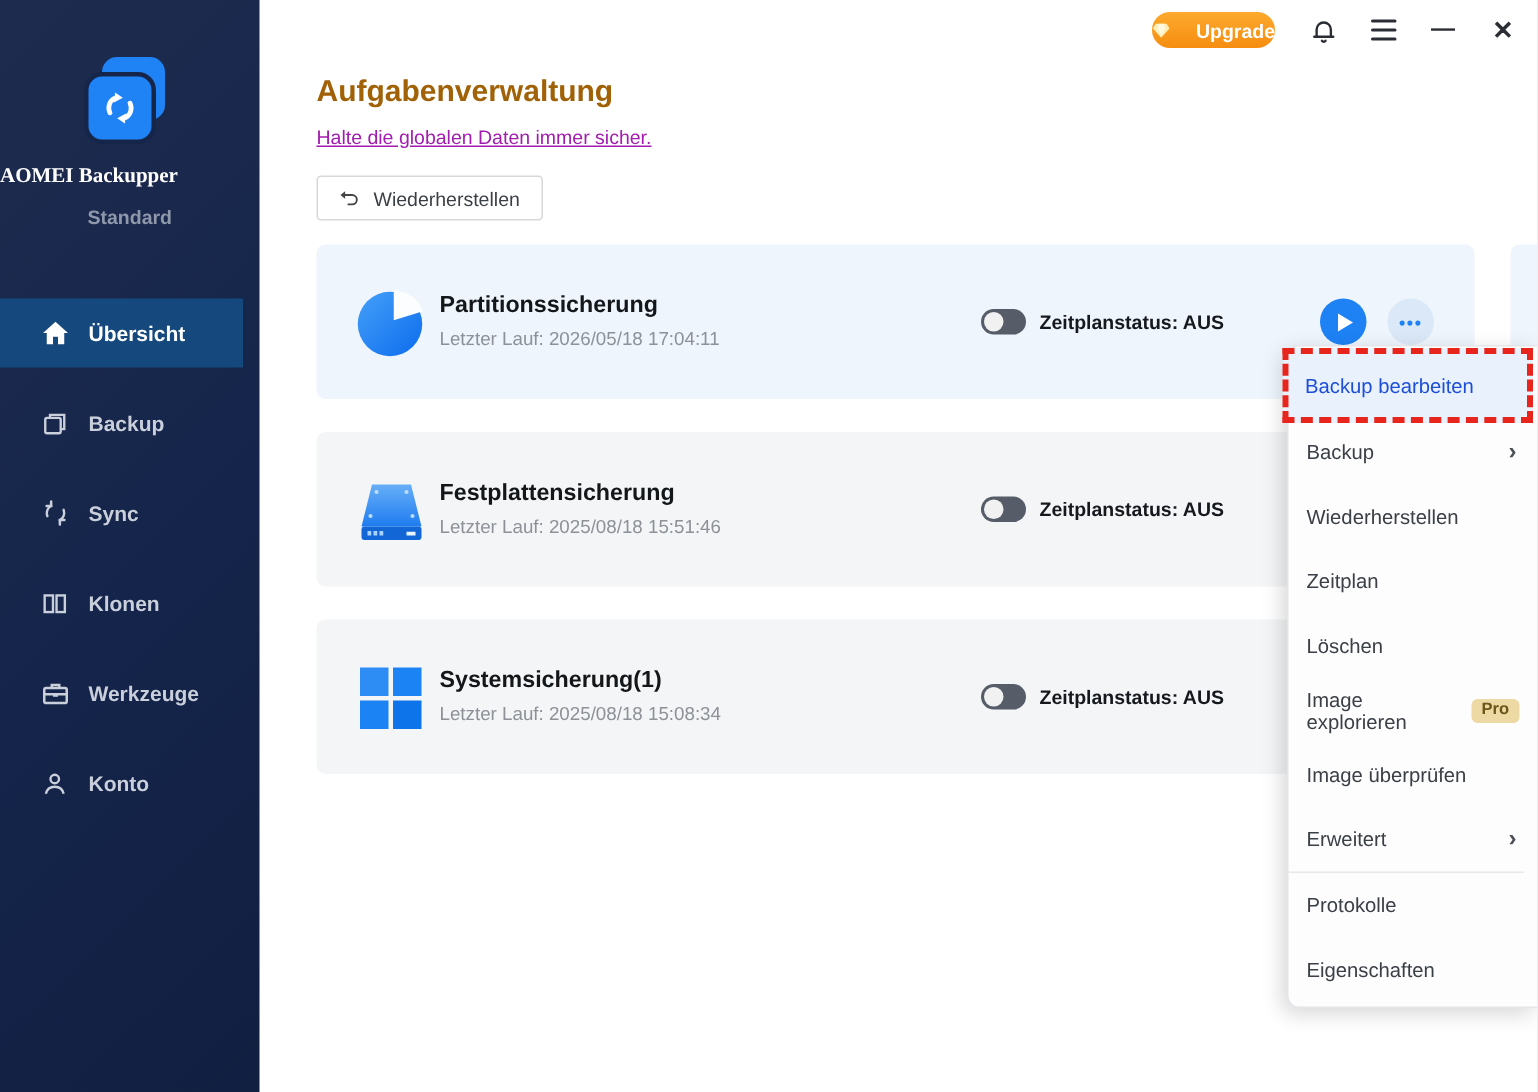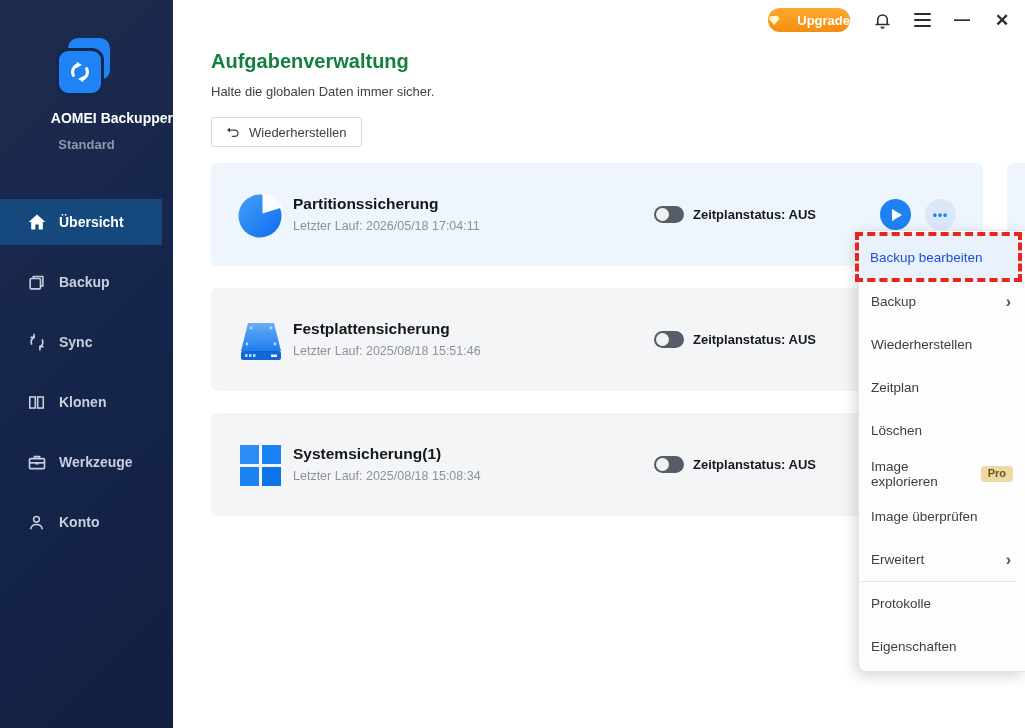--- a/index.html
+++ b/index.html
@@ -6,21 +6,21 @@
   .app{position:relative;width:1025px;height:728px;background:#ffffff;overflow:hidden;
        font-family:"Liberation Sans",sans-serif;-webkit-font-smoothing:antialiased;}
 
   
   .sidebar{position:absolute;left:0;top:0;width:173px;height:728px;
            background:linear-gradient(135deg,#1d2c4e 0%,#15244a 55%,#111f41 100%);}
   .logo-wrap{position:absolute;left:0;top:36px;width:173px;height:66px;}
   .logo-back{position:absolute;left:68px;top:2px;width:42px;height:42px;border-radius:10px;background:#1f83f6;}
   .logo-front{position:absolute;left:56px;top:12px;width:48px;height:48px;border-radius:12px;background:#1f83f6;
               border:3px solid #16254a;box-sizing:border-box;display:flex;align-items:center;justify-content:center;}
-  .app-name{position:absolute;left:0;top:110px;width:173px;text-align:right;color:#ffffff;font-size:14px;font-weight:bold;}
+  .app-name{position:absolute;left:0;top:110px;width:173px;text-align:left;color:#ffffff;font-size:14px;font-weight:bold;font-family:Liberation Serif, serif;}
   .edition{position:absolute;left:0;top:137px;width:173px;text-align:center;color:#8f97ab;font-size:13px;font-weight:bold;}
   .nav{position:absolute;left:0;top:199px;width:162px;}
   .nav-item{height:46px;margin-bottom:14px;display:flex;align-items:center;padding-left:26px;cursor:pointer;
             color:#c9cfdb;font-size:14px;font-weight:bold;}
   .nav-item .nicon{width:21px;height:21px;margin-right:12px;display:flex;align-items:center;justify-content:center;}
   .nav-item.selected{background:#15497e;color:#ffffff;}
   .nav svg{display:block;}
 
   
   .upgrade-btn{position:absolute;left:768px;top:8px;width:82px;height:24px;border-radius:13px;
@@ -29,22 +29,22 @@
   .upgrade-btn span{color:#ffffff;font-size:13px;font-weight:bold;}
   .tb-icon{position:absolute;top:8px;width:24px;height:24px;display:flex;align-items:center;justify-content:center;
            cursor:pointer;color:#2a2d33;}
   .bell{left:870px;}
   .burger{left:910px;flex-direction:column;gap:3.5px;}
   .burger i{display:block;width:17px;height:2.6px;background:#2a2d33;border-radius:1px;}
   .minimize{left:950px;font-size:16px;font-weight:bold;}
   .close{left:990px;font-size:17px;font-weight:bold;}
 
   
-  .page-title{position:absolute;left:211px;top:50px;font-size:20px;font-weight:bold;color:#15803d;}
-  .page-subtitle{position:absolute;left:211px;top:84px;font-size:13px;color:#404040;}
+  .page-title{position:absolute;left:211px;top:50px;font-size:20px;font-weight:bold;color:#a16207;}
+  .page-subtitle{position:absolute;left:211px;top:84px;font-size:13px;color:#a21caf;text-decoration:underline;}
   .restore-btn{position:absolute;left:211px;top:117px;height:30px;padding:0 14px;background:#ffffff;
                border:1px solid #d8d8d8;border-radius:3px;display:flex;align-items:center;gap:8px;
                font-size:13px;color:#3a3f45;cursor:pointer;box-sizing:border-box;}
 
   
   .card{position:absolute;left:211px;width:772px;height:103px;border-radius:6px;display:flex;align-items:center;
         padding-left:24px;box-sizing:border-box;}
   .card.blue{background:#eef5fc;}
   .card.gray{background:#f4f5f6;}
   .card-1{top:163px;}

